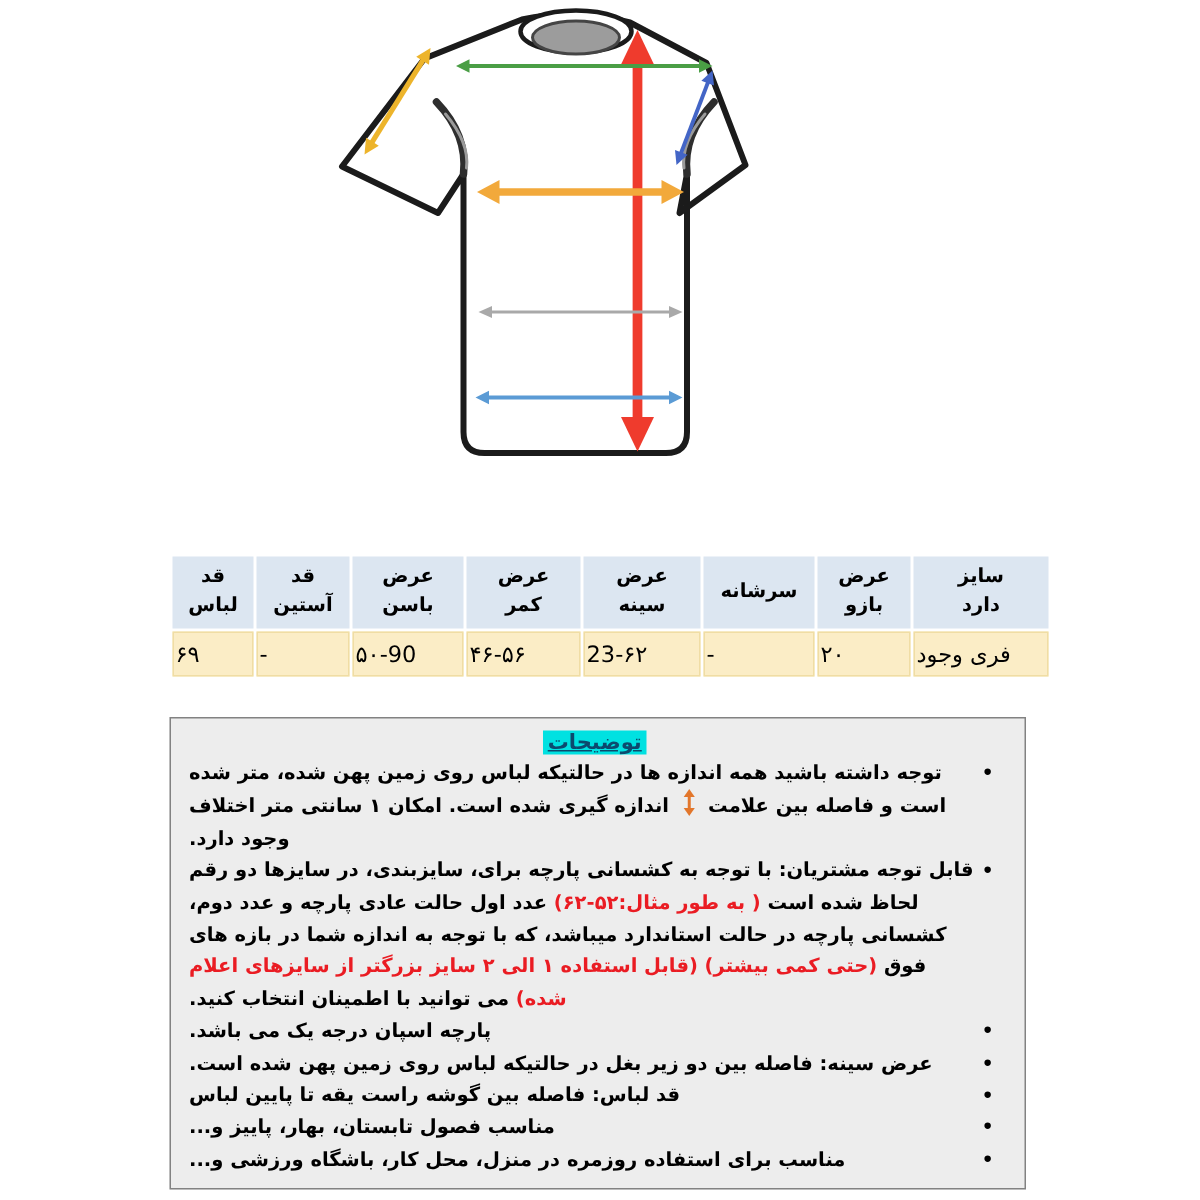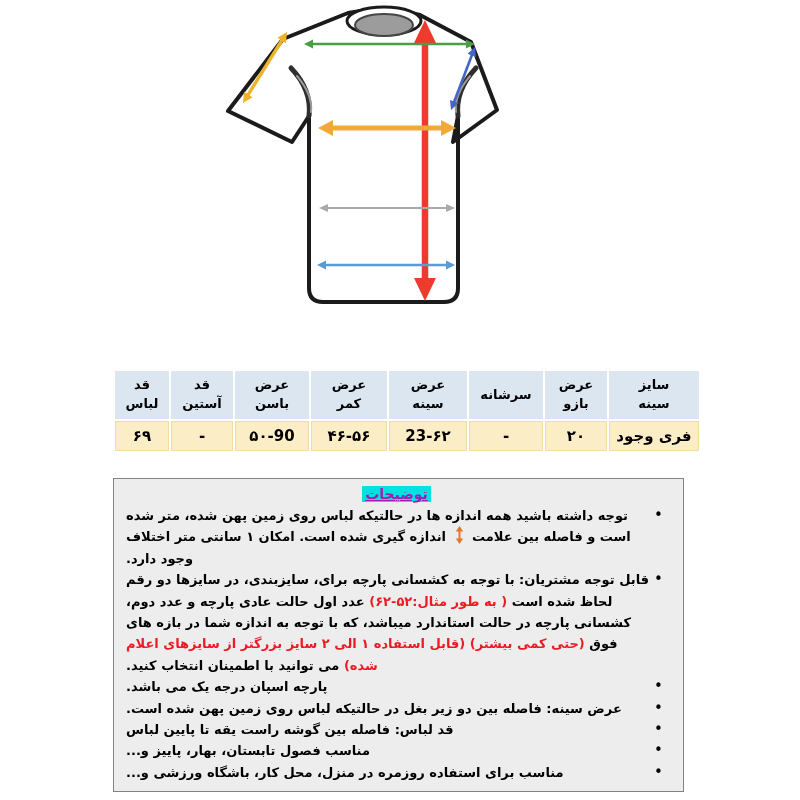--- a/index.html
+++ b/index.html
@@ -7,28 +7,28 @@
           font-family:"DejaVu Sans",sans-serif;}
   
   #diagram-svg{position:absolute;left:0;top:0;}
   
   .size-table{position:absolute;left:113px;top:369px;width:572px;direction:rtl;
               border-collapse:separate;border-spacing:2px;table-layout:fixed;}
   .size-table th{background:var(--header-bg,#DCE6F1);color:#000;font-weight:bold;
                  font-size:13px;line-height:1.45;text-align:center;vertical-align:middle;
                  height:48px;white-space:pre-line;padding:0 1px;}
   .size-table td{background:var(--value-bg,#FBEDC6);border:1px solid #F0DDA4;color:#000;
-                 font-weight:bold;font-size:15px;text-align:center;vertical-align:middle;
+                 font-weight:normal;font-size:15px;text-align:left;vertical-align:middle;
                  height:26px;direction:ltr;}
   
   .notes-box{position:absolute;left:113px;top:478px;width:571px;min-height:308px;
              box-sizing:border-box;background:#EDEDED;border:1px solid #828282;
              direction:rtl;padding:5px 16px 8px 12px;}
   .notes-title-row{text-align:center;margin-bottom:2px;}
-  .notes-title{display:inline-block;background:var(--hl,#00E1E1);color:#a21caf;
+  .notes-title{display:inline-block;background:var(--hl,#00E1E1);color:#0c4a6e;
                font-size:14px;font-weight:bold;text-decoration:underline;padding:0 3px;}
   .note-item{display:flex;direction:rtl;color:#000;}
   .note-item .marker{flex:0 0 17px;text-align:center;font-size:15px;line-height:21.4px;}
   .note-item .note-text{flex:1;font-size:13px;font-weight:bold;line-height:21.4px;
                         text-align:left;}
   .note-text .red{color:var(--red,#EA1C23);}
   .ud-arrow{display:inline-block;vertical-align:-3px;margin:0 3px;}
 </style>
 </head>
 <body>
@@ -83,21 +83,21 @@
           <polygon points="317,265 326,269.5 326,260.5" fill="#5B9BD5"></polygon>
           <polygon points="455,265 446,269.5 446,260.5" fill="#5B9BD5"></polygon>
         </g>
       </g>
   </svg>
 
   <table class="size-table">
     <tbody>
       <tr id="header-row">
           <th style="width: 88px;">سایز
-سینه</th>
+دارد</th>
           <th style="width: 60px;">عرض
 بازو</th>
           <th style="width: 72px; text-align: center;">سرشانه</th>
           <th style="width: 76px;">عرض
 سینه</th>
           <th style="width: 74px;">عرض
 کمر</th>
           <th style="width: 72px;">عرض
 باسن</th>
           <th style="width: 60px;">قد

